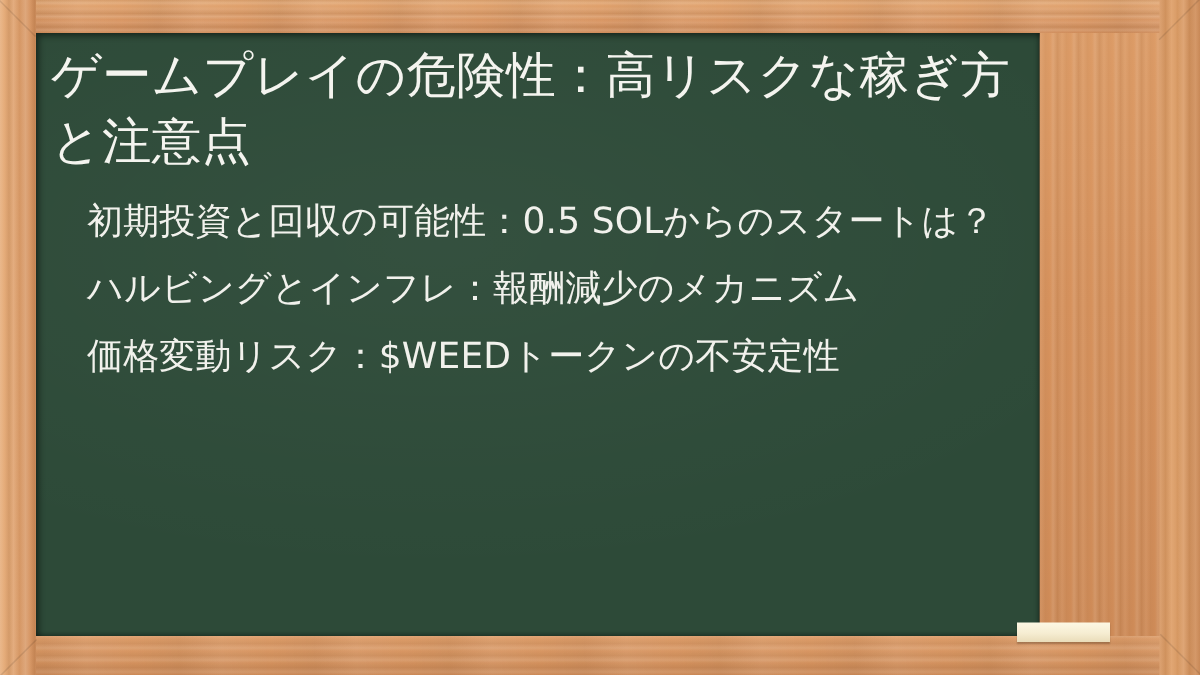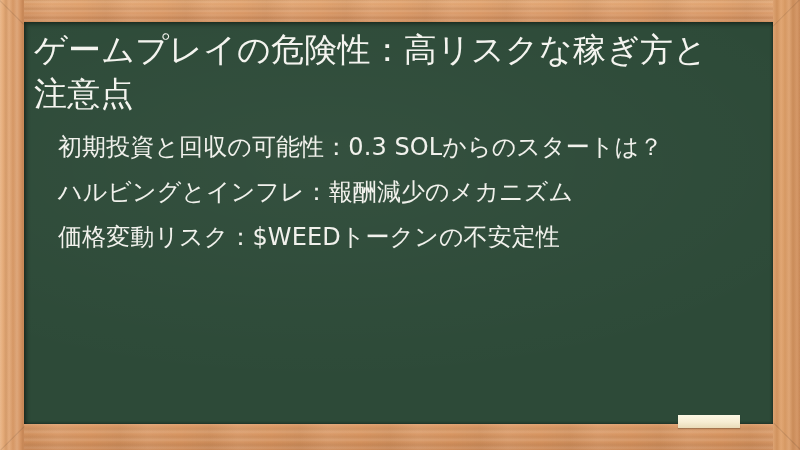--- a/index.html
+++ b/index.html
@@ -124,21 +124,21 @@
   .miter-tl { left: 0;     top: 0;     width: 34px; height: 1px; transform: rotate(45deg); }
   .miter-tr { left: 800px; top: 0;     width: 38px; height: 1px; transform: rotate(135deg); }
   .miter-bl { left: 0;     top: 450px; width: 34px; height: 1px; transform: rotate(-45deg); }
   .miter-br { left: 800px; top: 450px; width: 38px; height: 1px; transform: rotate(-135deg); }
 
   
   .board {
     position: absolute;
     left: 24px;
     top: 22px;
-    width: 749px;
+    width: 669px;
     height: 402px;
     background:
       radial-gradient(ellipse 120% 90% at 40% 35%,
         rgba(255,255,255,0.035) 0%,
         rgba(255,255,255,0.00) 62%),
       #2d4a38;
     box-shadow:
       inset 2px 2px 4px rgba(0,0,0,0.45),
       inset -1px -1px 3px rgba(0,0,0,0.30);
     overflow: hidden;
@@ -205,21 +205,21 @@
   <div class="miter miter-tr"></div>
   <div class="miter miter-bl"></div>
   <div class="miter miter-br"></div>
 
   <div class="board">
     <div class="board-content">
 
       <h1 class="board-title">ゲームプレイの危険性：高リスクな稼ぎ方と注意点</h1>
 
       <ul class="board-list">
-        <li class="board-list-item">初期投資と回収の可能性：0.3 SOLからのスタートは？</li>
+        <li class="board-list-item">初期投資と回収の可能性：0.5 SOLからのスタートは？</li>
         <li class="board-list-item">ハルビングとインフレ：報酬減少のメカニズム</li>
         <li class="board-list-item">価格変動リスク：$WEEDトークンの不安定性</li>
       </ul>
 
     </div>
   </div>
 
   <div class="chalk"></div>
 
 </div>

